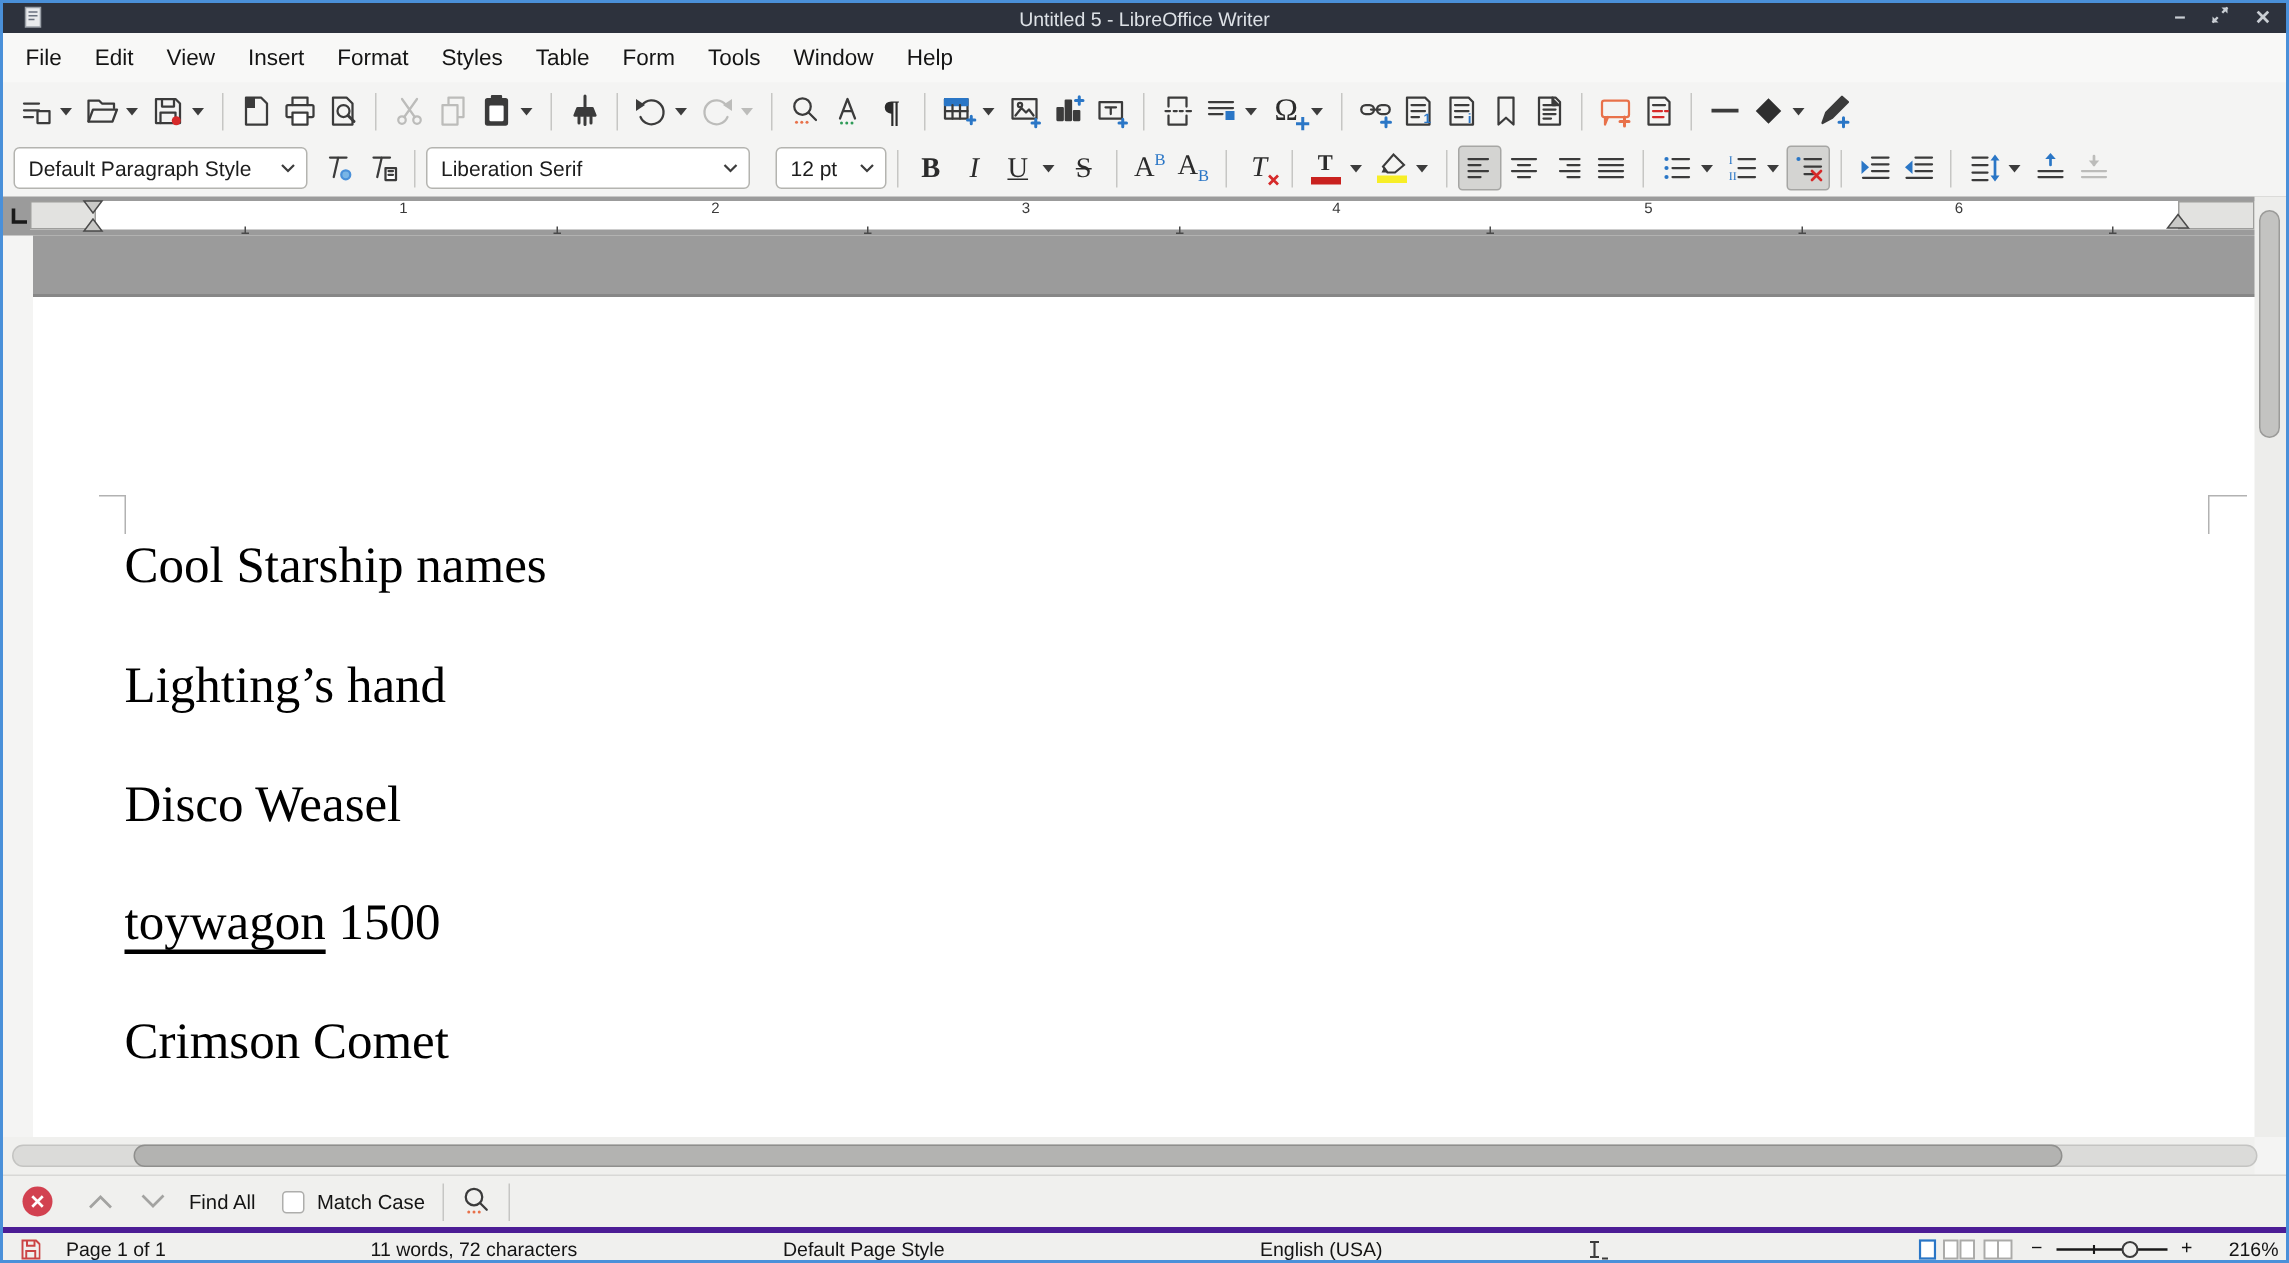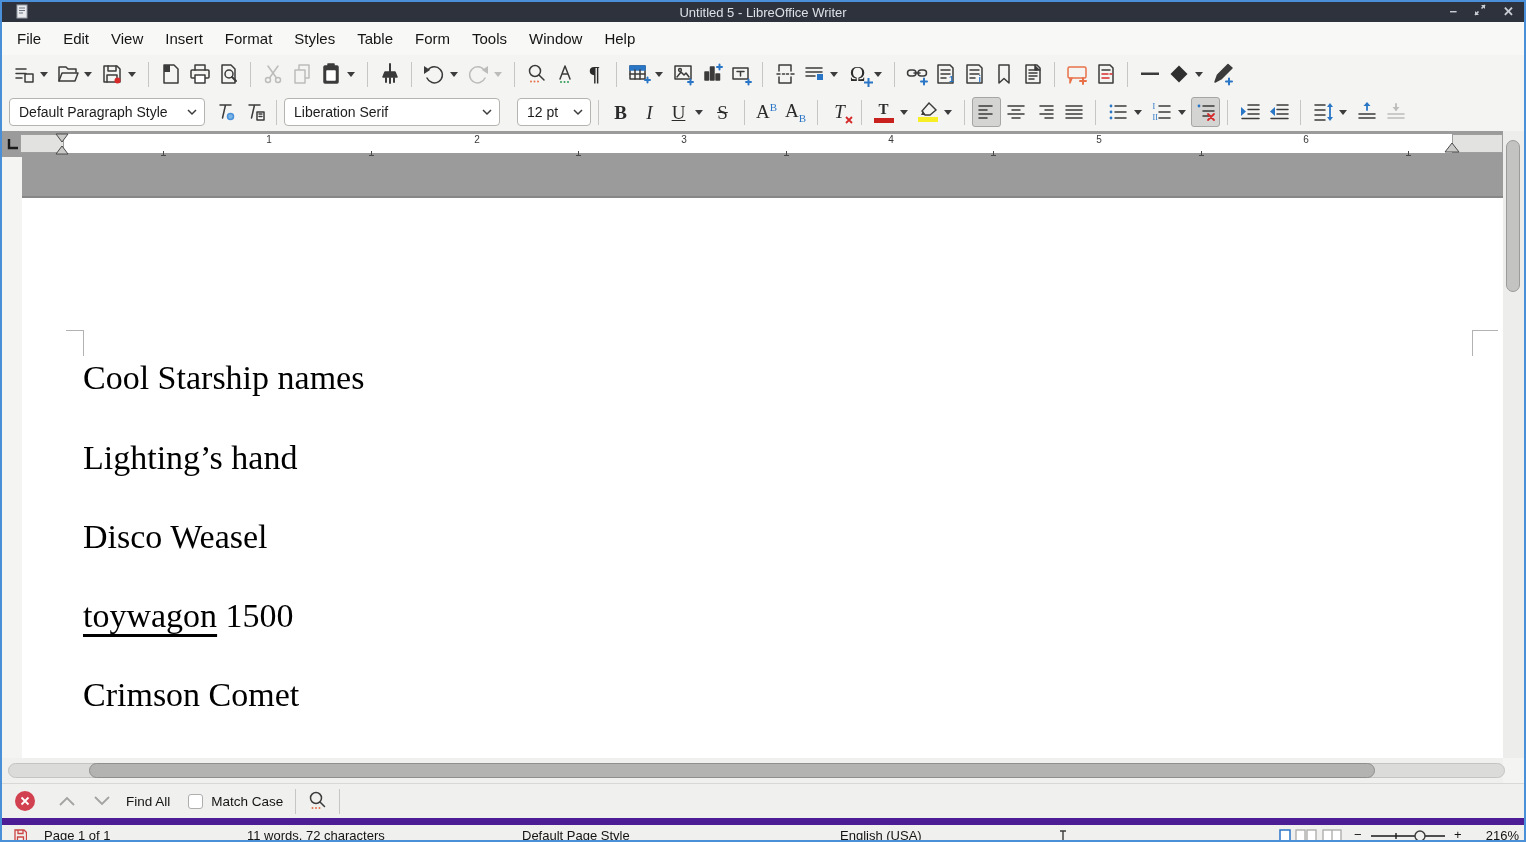--- a/index.html
+++ b/index.html
@@ -56,21 +56,21 @@
   .hthumb { position:absolute; left:80px; top:-1px; width:1286px; height:15px; background:#b3b3b1; border:1px solid #8f8f8d; border-radius:8px; }
 
   
   .findbar { position:absolute; left:0; top:781px; width:1522px; height:35px; background:#f0f0ee; border-top:1px solid #d8d8d6; display:flex; align-items:center; }
   .find-close { width:20px; height:20px; border-radius:50%; background:#d24150; margin:0 9px 0 13px; display:flex; align-items:center; justify-content:center; }
   .find-combo { width:243px; height:27px; }
   .find-label { font-size:13.5px; color:#141414; }
   .checkbox { width:15px; height:15px; background:#fff; border:1px solid #aeaeac; border-radius:3px; margin:0 8px 0 18px; }
 
   
-  .statusbar { position:absolute; left:0; top:816px; width:1522px; height:22px; background:#f0f0ee; border-top:7px solid #4c1d95; font-size:13px; color:#141414; }
+  .statusbar { position:absolute; left:0; top:816px; width:1522px; height:22px; background:#f0f0ee; border-top:4px solid #4c1d95; font-size:13px; color:#141414; }
   .sb { position:absolute; top:3px; }
 </style>
 </head>
 <body>
 
 <div class="window">
 
   <div class="titlebar">
     <span class="tb-appicon">
       <svg width="12" height="15" viewBox="0 0 12 15">

